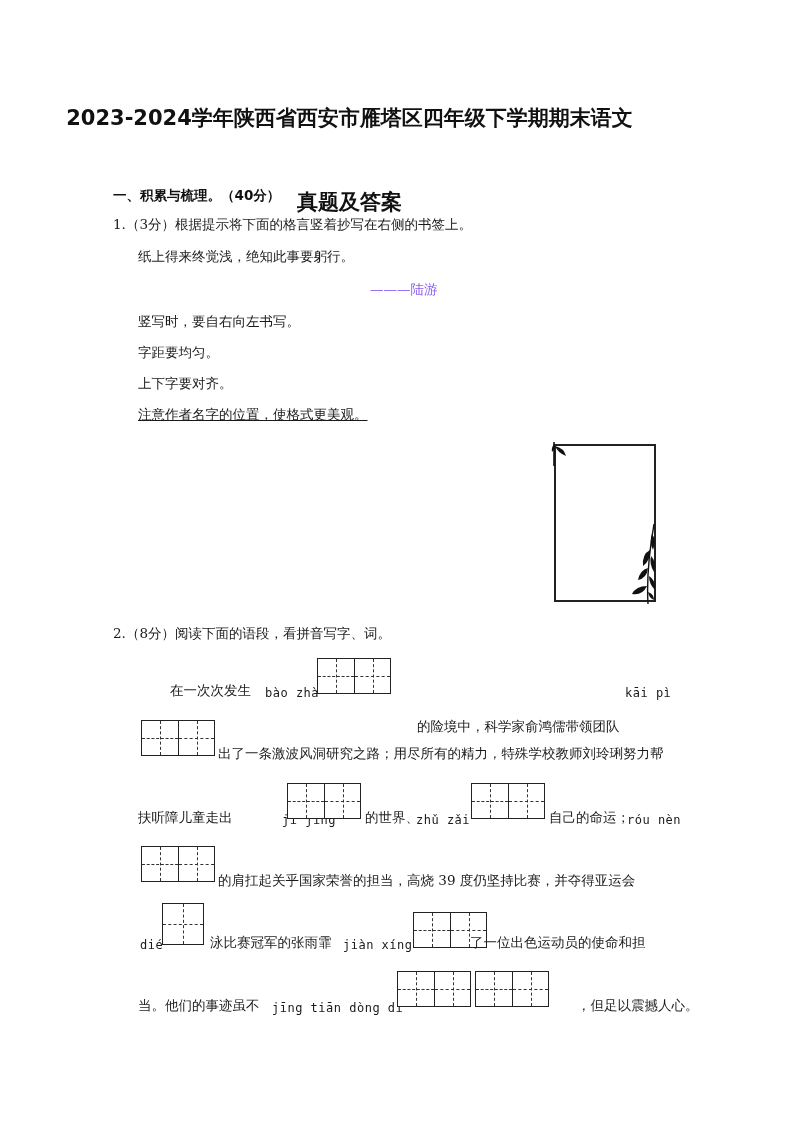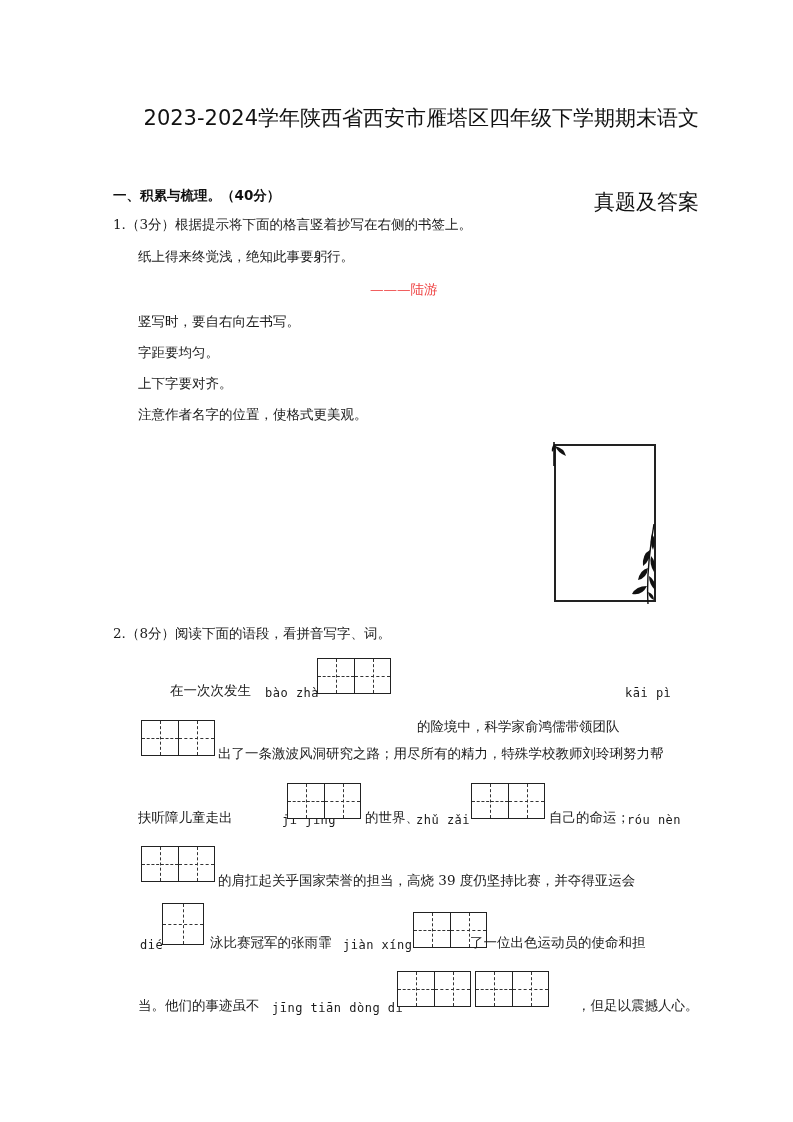--- a/index.html
+++ b/index.html
@@ -1,20 +1,20 @@
 <!DOCTYPE html>
 <html><head>
 <meta charset="utf-8">
 <style>
   html, body { margin: 0; padding: 0; background: #ffffff; }
   body { width: 793px; height: 1122px; position: relative; overflow: hidden;
          font-family: "DejaVu Serif", "Liberation Serif", serif; color: #1a1a1a; }
   .abs { position: absolute; white-space: nowrap; }
-  .title { font-family: "DejaVu Sans", "Liberation Sans", sans-serif; font-weight: normal;
-           font-size: 21px; left: 0; width: 699px; text-align: right; color: #111; }
+  .title { font-family: "DejaVu Sans", "Liberation Sans", sans-serif; font-weight: bold;
+           font-size: 21px; left: 0; width: 699px; text-align: center; color: #111; }
   .section { font-family: "DejaVu Sans", "Liberation Sans", sans-serif; font-weight: bold;
              font-size: 13.5px; color: #111; }
   .txt { font-size: 13.5px; line-height: 1; }
   .py { font-family: "DejaVu Sans Mono", "Liberation Mono", monospace; font-size: 12px; letter-spacing: 0.5px; }
   .grid { position: absolute; display: flex; border: 1.5px solid #222; background: #fff; }
   .cell { width: 36px; height: 34px; position: relative; box-sizing: border-box; }
   .cell + .cell { border-left: 1.5px solid #222; }
   .cell::before { content: ""; position: absolute; left: 50%; top: 0; bottom: 0;
                   border-left: 1px dashed #333; }
   .cell::after { content: ""; position: absolute; top: 50%; left: 0; right: 0;
@@ -25,25 +25,25 @@
 </head>
 <body>
 
 <div class="abs title" style="top:104px;">2023-2024学年陕西省西安市雁塔区四年级下学期期末语文</div>
 <div class="abs title" style="top:147px;margin-top:41px;">真题及答案</div>
 
 <div class="abs section" style="left:113px; top:187px;">一、积累与梳理。（40分）</div>
 
 <div class="abs txt" style="left:113px; top:218px;">1.（3分）根据提示将下面的格言竖着抄写在右侧的书签上。</div>
 <div class="abs txt" style="left:138px; top:250px;">纸上得来终觉浅，绝知此事要躬行。</div>
-<div class="abs txt" style="left:370px; top:283px; color:#ef4444;">———陆游</div>
+<div class="abs txt" style="left:370px; top:283px; color:#8b5cf6;">———陆游</div>
 <div class="abs txt" style="left:138px; top:315px;">竖写时，要自右向左书写。</div>
 <div class="abs txt" style="left:138px; top:346px;">字距要均匀。</div>
 <div class="abs txt" style="left:138px; top:377px;text-align:center;">上下字要对齐。</div>
-<div class="abs txt" style="left:138px; top:408px;">注意作者名字的位置，使格式更美观。</div>
+<div class="abs txt" style="left:138px; top:408px;text-decoration:underline;">注意作者名字的位置，使格式更美观。</div>
 
 <div class="bookmark">
   <svg style="position:absolute; left:-6px; top:-6px;" width="22" height="28" viewBox="0 0 22 28">
     <path d="M4 26 L4 2" stroke="#111" stroke-width="1.6" fill="none"></path>
     <path d="M5 6 Q14 8 16 16 Q8 13 5 6 Z" fill="#111"></path>
     <path d="M4 4 Q1 8 2 12 Q5 9 4 4 Z" fill="#111"></path>
   </svg>
   <svg style="position:absolute; right:-4px; bottom:-4px;" width="30" height="84" viewBox="0 0 30 84">
     <path d="M20 84 Q18 50 26 4" stroke="#111" stroke-width="1.4" fill="none"></path>
     <path d="M24 14 Q29 20 25 30 Q21 22 24 14 Z" fill="#111"></path>

